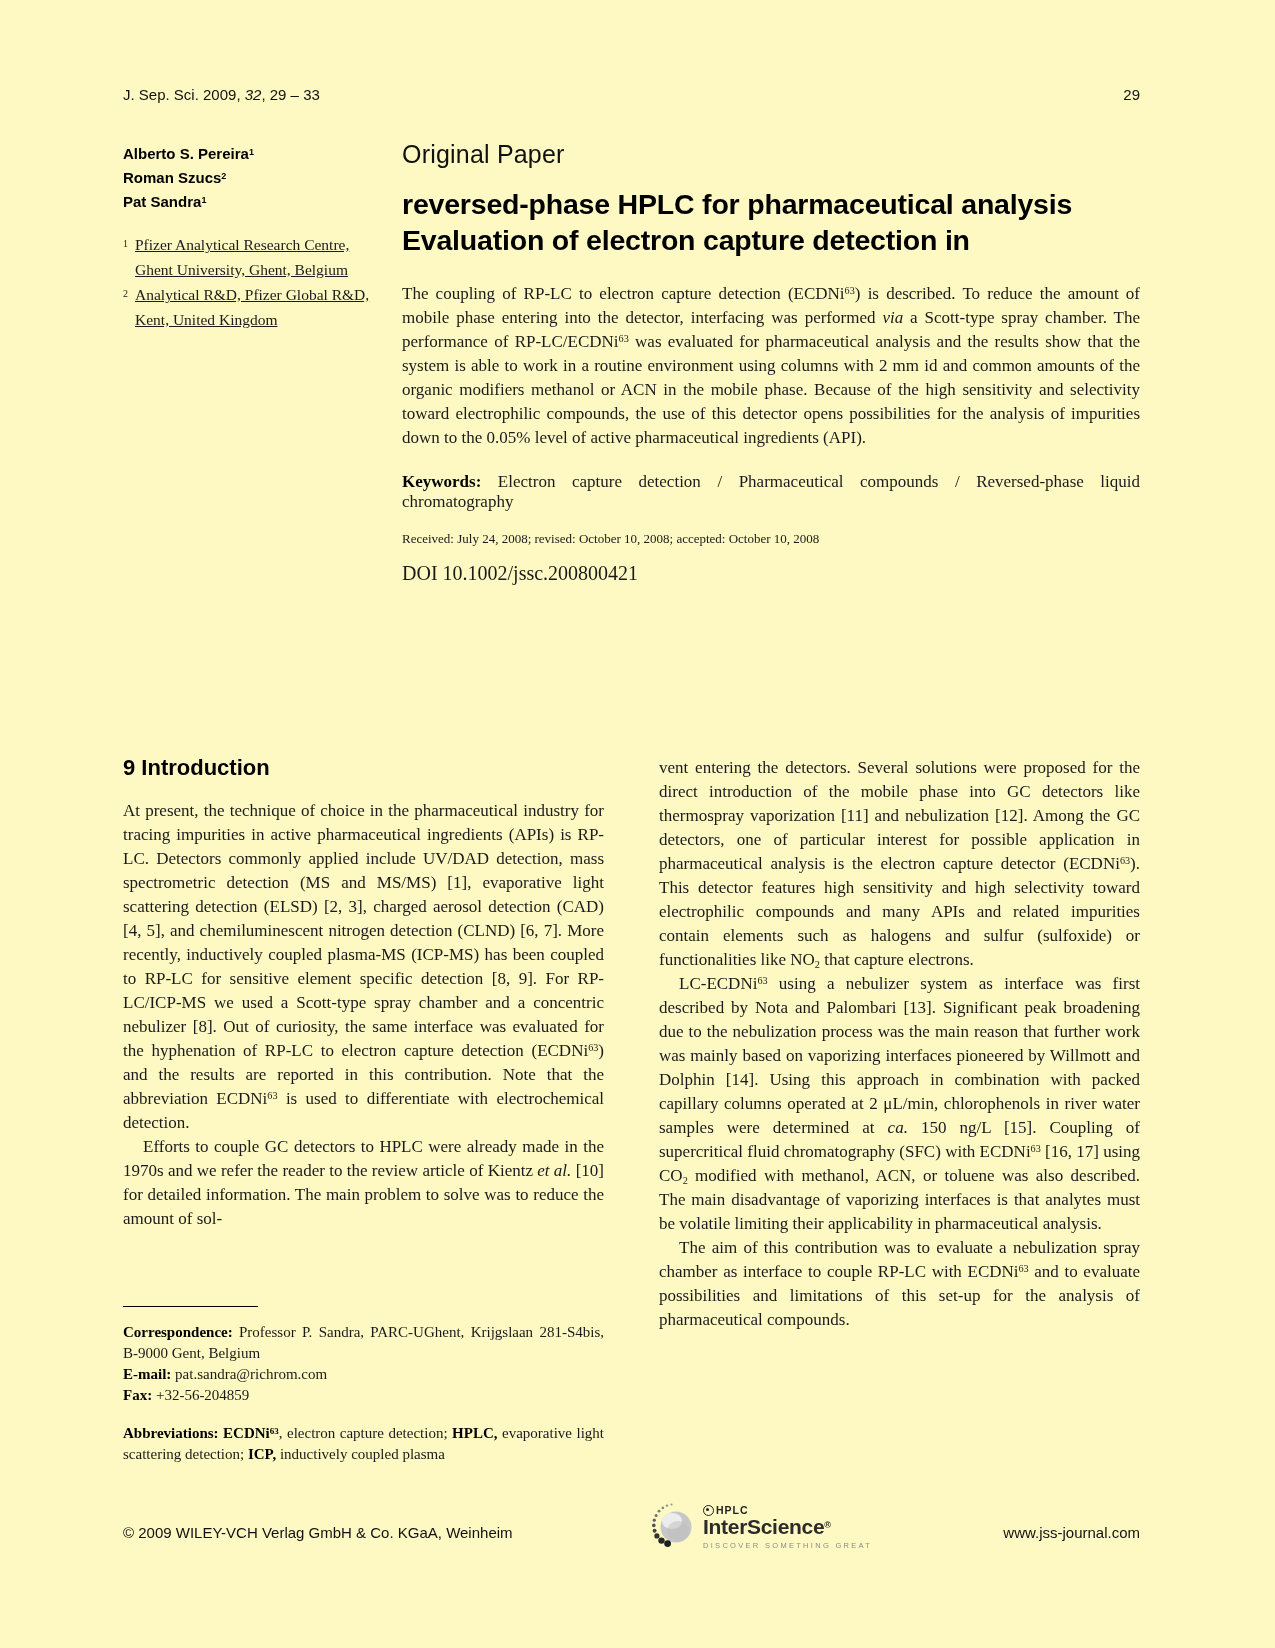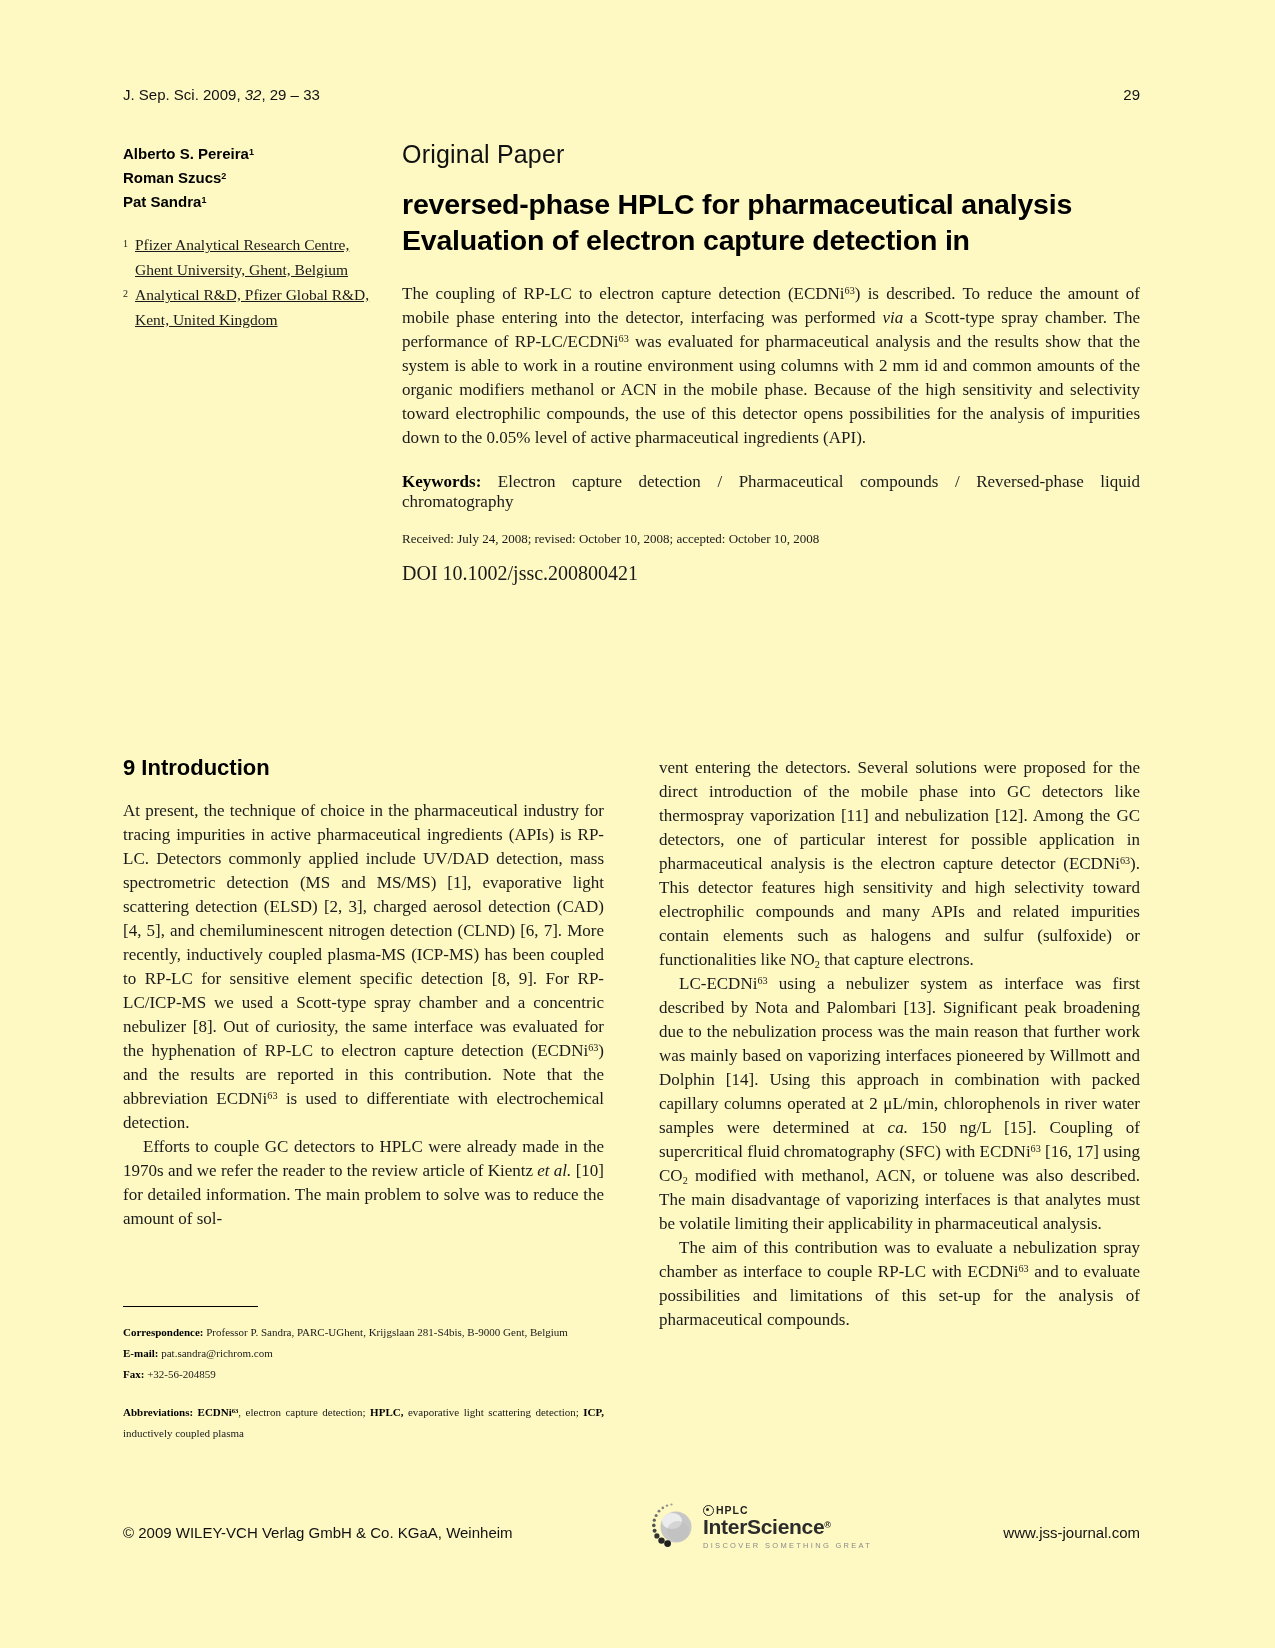--- a/index.html
+++ b/index.html
@@ -71,21 +71,21 @@
   .col p + p{margin-top:0;}
   .section-heading{
     margin:0 0 19px 0;
     font-family:"Liberation Sans","DejaVu Sans",sans-serif;
     font-weight:bold;font-size:22px;color:#000;
   }
 
   
   .footnote{
     position:absolute;left:123px;top:1306px;width:481px;
-    font-size:11px;line-height:21px;font-family:Liberation Serif, serif;
+    font-size:15px;line-height:21px;font-family:Liberation Serif, serif;
   }
   .footnote-rule{
     width:135px;height:0;border-top:1.5px solid #000;margin:0 0 15px 0;
   }
   .footnote p{margin:0;text-align:justify;}
   .footnote .abbr{margin-top:17px;}
 
   
   .footer{position:absolute;left:123px;top:1496px;width:1017px;height:80px;
     font-family:"Liberation Sans","DejaVu Sans",sans-serif;font-size:15px;color:#111;}

